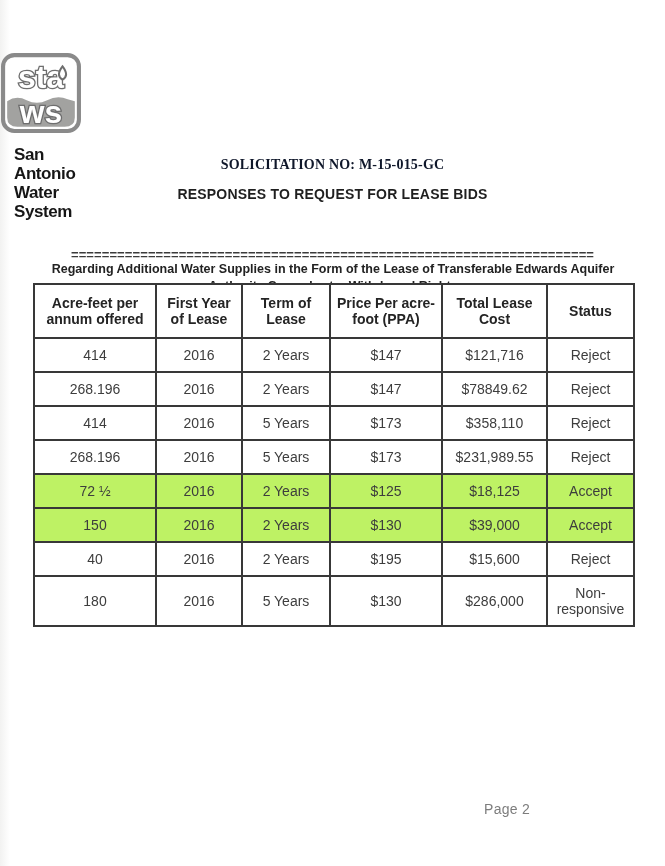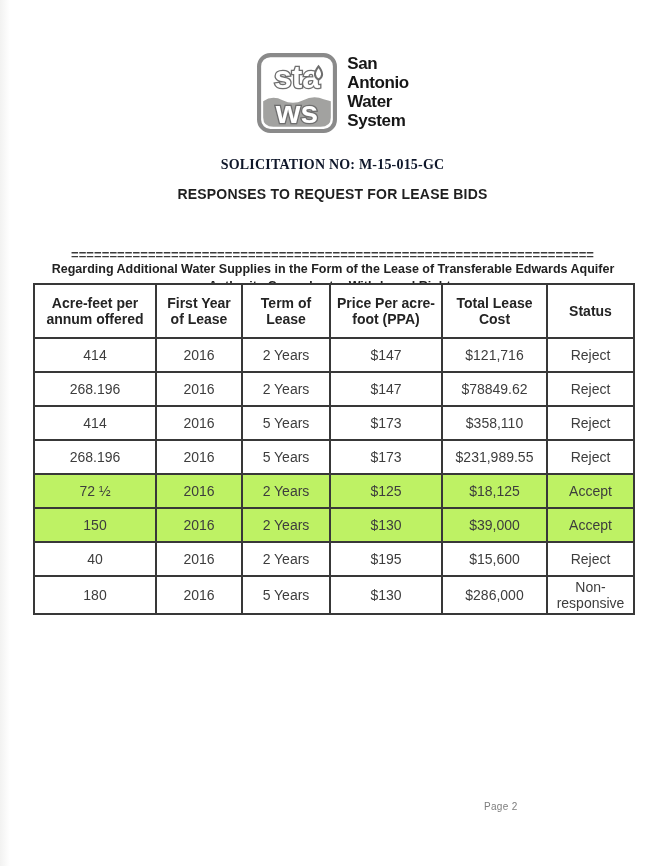--- a/index.html
+++ b/index.html
@@ -12,27 +12,27 @@
     overflow: hidden;
   }
   .page-edge {
     position: absolute; left: 0; top: 0; bottom: 0; width: 10px;
     background: linear-gradient(to right, #f2f2f1, #ffffff);
   }
 
   
   .logo-row {
     position: absolute; top: 52px; left: 0; right: 0;
-    display: flex; justify-content: center; align-items: flex-start; gap: 9px;
+    display: flex; justify-content: center; align-items: flex-start; gap: 9px; flex-direction: column;
   }
   .logo-mark { width: 82px; height: 82px; }
   .logo-name {
     padding-top: 2px;
     font-weight: bold; font-size: 17px; line-height: 19px;
-    letter-spacing: -0.4px; color: #161616;
+    letter-spacing: -0.4px; color: #161616; margin-left: 14px;
   }
 
   
   .h1 {
     position: absolute; top: 157px; left: 0; right: 0;
     text-align: center; font-weight: bold; font-size: 14px; color: #0f172a;
     letter-spacing: 0.2px;
     font-family: Liberation Serif, serif;
   }
   .h2 {
@@ -56,36 +56,36 @@
   table.bids {
     position: absolute; top: 283px; left: 33px;
     border-collapse: collapse;
     table-layout: fixed;
     width: 600px;
   }
   table.bids th, table.bids td {
     border: 2px solid #383838;
     text-align: center; vertical-align: middle;
     font-size: 14px;
-    padding: 2px 3px;
+    padding: 8px 3px;
     background: #ffffff;
     color: #3d3d3d;
   }
   table.bids th {
     height: 54px;
     font-weight: bold;
     color: #242424;
     line-height: 16px;
   }
   table.bids td { height: 34px; line-height: 16px; }
   tr.shaded td { background: #bef264; }
 
   .page-num {
     position: absolute; top: 801px; left: 484px;
-    font-size: 10px; color: #7d7d7d; letter-spacing: 0.3px;
+    font-size: 14px; color: #7d7d7d; letter-spacing: 0.3px;
   }
 </style>
 </head>
 <body>
 
 <div class="page-edge"></div>
 
 <div class="logo-row">
   <svg class="logo-mark" viewBox="0 0 80 80" aria-hidden="true">
     <rect x="3" y="3" width="74" height="74" rx="11" fill="#ffffff" stroke="#8a8a8a" stroke-width="4"></rect>

